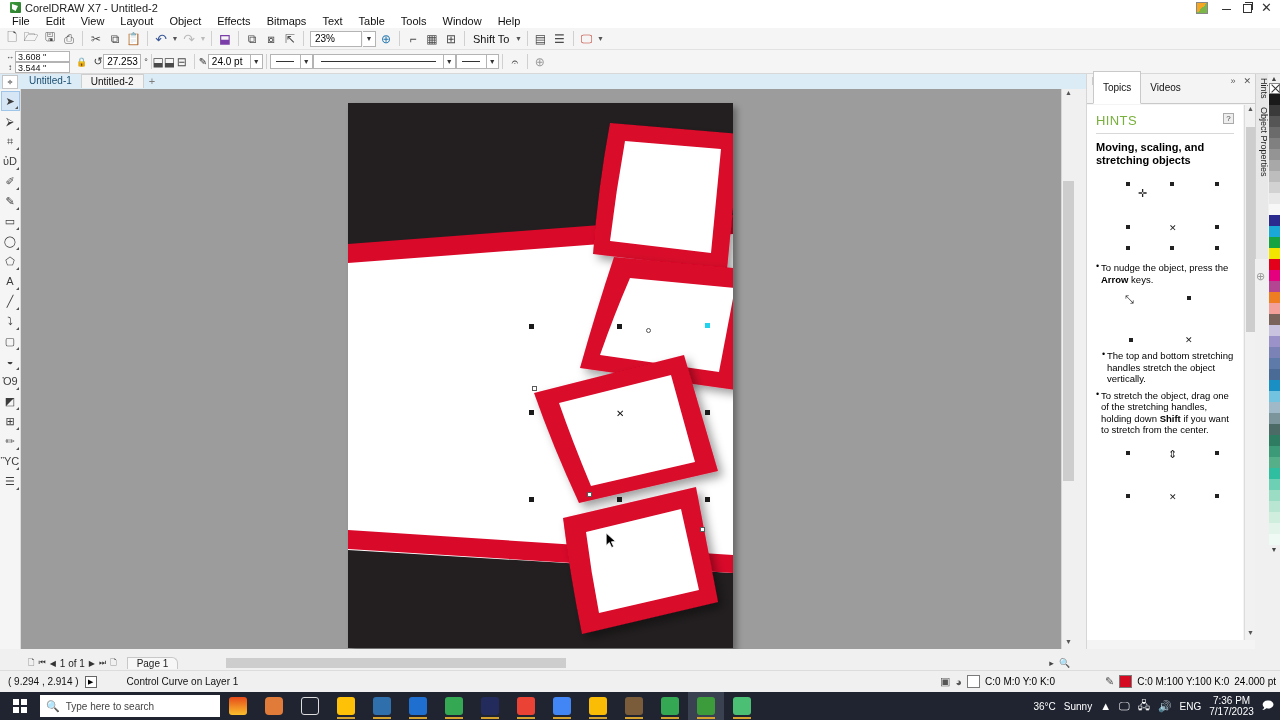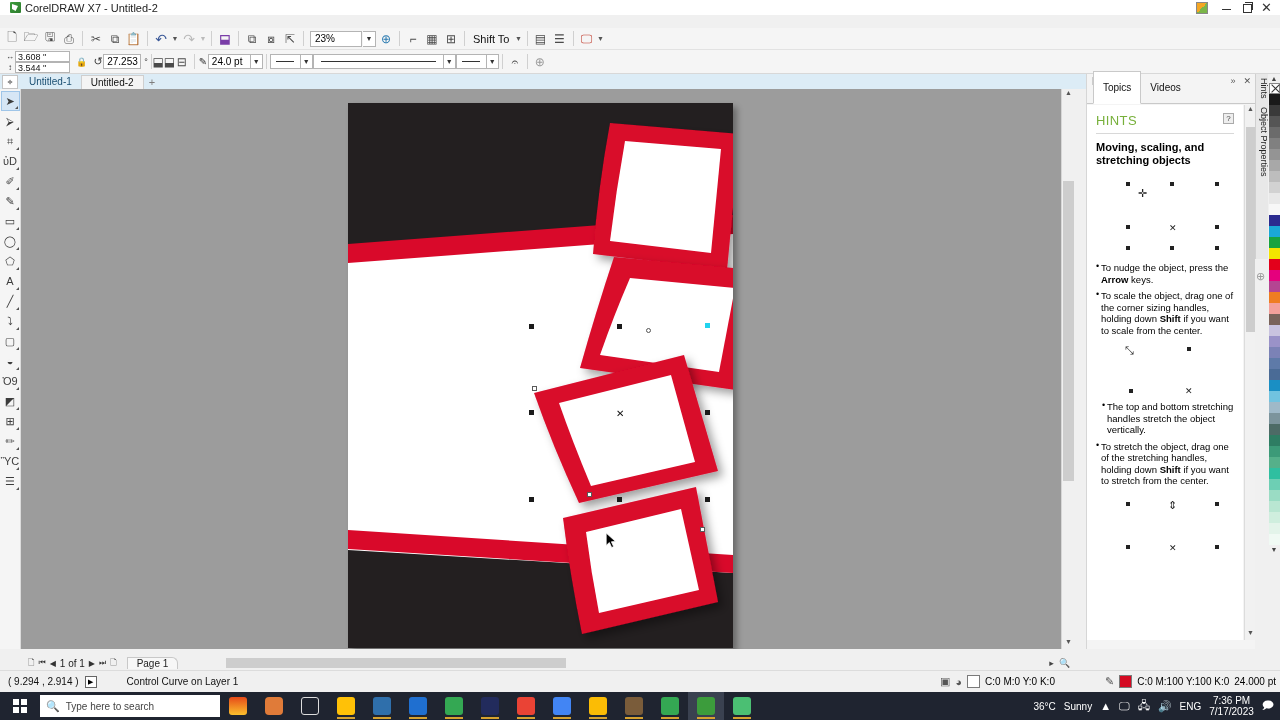--- a/index.html
+++ b/index.html
@@ -102,21 +102,21 @@
   .line-combo-wide{
     width:130px;height:15px;border:1px solid #b4b4b4;border-right:none;background:#fff;
     display:flex;align-items:center;justify-content:center;
   }
   .line-swatch{ width:18px;height:1px;background:#333; }
   .line-swatch-wide{ width:115px;height:1px;background:#333; }
 
   
   .doctabs{
     position:absolute; left:0; top:74px; width:1086px; height:15px;
-    background:#dcecf6; display:flex; align-items:center; padding-left:20px;
+    background:#dcecf6; display:flex; align-items:flex-start; padding-left:20px;
   }
   .pickbadge{
     position:absolute; left:2px; top:75px; width:16px;height:14px;
     background:#fff; border:1px solid #c4c4c4; display:flex;align-items:center;justify-content:center;
     font-size:9px; color:#333;
   }
   .dtab{
     height:14px; padding:0 9px; font-size:10px; line-height:14px; color:#1b4f72; cursor:default;
   }
   .dtab.active{ background:#f4f4f4; color:#111; border-top:1px solid #cfcfcf;
@@ -287,20 +287,34 @@
     <div class="title-ico"></div>
     <span class="title-txt">CorelDRAW X7 - Untitled-2</span>
     <div class="corel-badge"></div>
     <div class="win-btns">
       <div class="win-btn wb-min"></div>
       <div class="win-btn wb-max"></div>
       <div class="win-btn wb-close">✕</div>
     </div>
   </div>
 
+  <div class="menubar" id="menubar">
+      <div class="menuitem">File</div>
+      <div class="menuitem">Edit</div>
+      <div class="menuitem">View</div>
+      <div class="menuitem">Layout</div>
+      <div class="menuitem">Object</div>
+      <div class="menuitem">Effects</div>
+      <div class="menuitem">Bitmaps</div>
+      <div class="menuitem">Text</div>
+      <div class="menuitem">Table</div>
+      <div class="menuitem">Tools</div>
+      <div class="menuitem">Window</div>
+      <div class="menuitem">Help</div>
+    </div>
 
   <div class="toolbar">
     <div class="tb-btn">🗋</div>
     <div class="tb-btn">🗁</div>
     <div class="tb-btn">🖫</div>
     <div class="tb-btn">⎙</div>
     <div class="tb-sep"></div>
     <div class="tb-btn">✂</div>
     <div class="tb-btn">⧉</div>
     <div class="tb-btn">📋</div>
@@ -530,21 +544,20 @@
         <span class="hf-x" style="left:73px;top:50px;">✕</span>
         <span class="hf-sq" style="left:119px;top:51px;"></span>
       </div>
       <div style="position:relative;height:22px;">
         <span class="hf-sq" style="position:absolute;left:30px;top:6px;"></span>
         <span class="hf-sq" style="position:absolute;left:74px;top:6px;"></span>
         <span class="hf-sq" style="position:absolute;left:119px;top:6px;"></span>
       </div>
 
       <div class="hint-li" id="hint1">To nudge the object, press the <b>Arrow</b> keys.</div>
-      <div class="hint-li" id="hint2">To scale the object, drag one of the corner sizing handles, holding down <b>Shift</b> if you want to scale from the center.</div>
 
       <div class="hintfig" style="height:56px;">
         <span class="hf-move" style="left:29px;top:4px;">⤡</span>
         <span class="hf-sq" style="left:91px;top:6px;"></span>
         <span class="hf-sq" style="left:33px;top:48px;"></span>
         <span class="hf-x" style="left:89px;top:46px;">✕</span>
       </div>
 
       <div class="hint-li indent" id="hint4">The top and bottom stretching handles stretch the object vertically.</div>
       <div class="hint-li" id="hint3">To stretch the object, drag one of the stretching handles, holding down <b>Shift</b> if you want to stretch from the center.</div>

